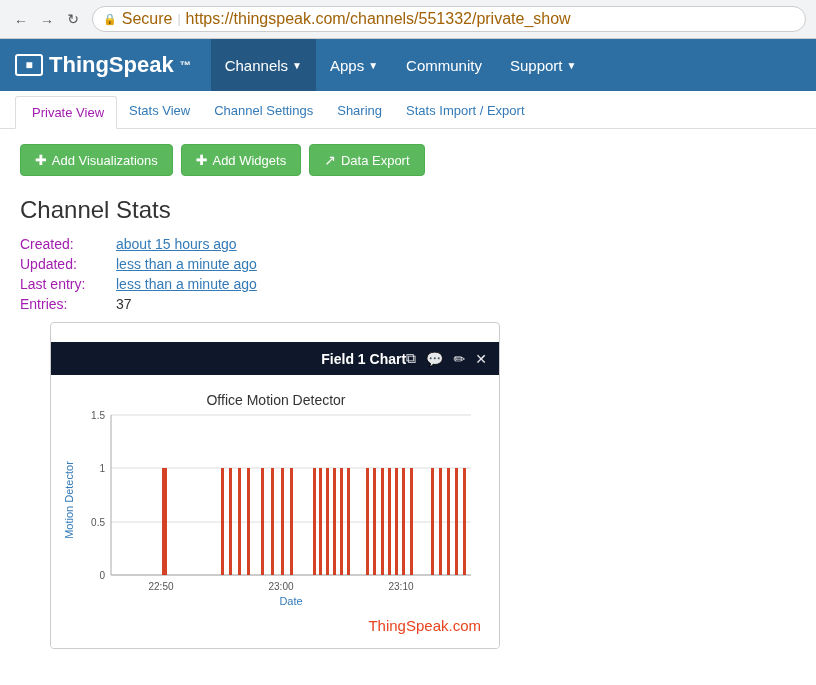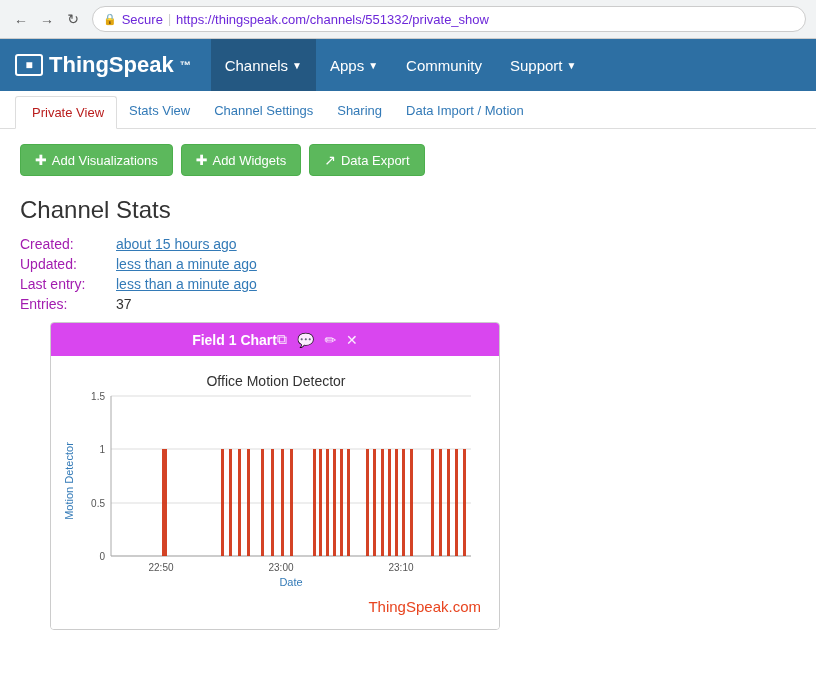--- a/index.html
+++ b/index.html
@@ -32,21 +32,21 @@
       border-radius: 13px;
       padding: 0 10px;
       font-size: 12px;
       background: #fff;
       display: flex;
       align-items: center;
       gap: 5px;
       color: #333;
     }
     .lock-icon { color: #4a4; font-size: 11px; }
-    .url-text { font-size: 13px; color: #6d28d9; }
+    .url-text { font-size: 16px; color: #a16207; }
 
     
     .navbar {
       background: #2d6fa3;
       padding: 0 15px;
       display: flex;
       align-items: center;
       height: 52px;
     }
     .brand {
@@ -92,21 +92,21 @@
     }
     .sub-tab {
       padding: 8px 12px;
       cursor: pointer;
       font-size: 13px;
       color: #337ab7;
       border-bottom: 2px solid transparent;
       white-space: nowrap;
     }
     .sub-tab.active {
-      color: #b91c1c;
+      color: #a21caf;
       border-bottom: 2px solid transparent;
       background: #fff;
       border: 1px solid #ddd;
       border-bottom: 1px solid #fff;
       margin-bottom: -1px;
       border-radius: 3px 3px 0 0;
       padding-left: 16px;
     }
 
     
@@ -150,26 +150,27 @@
 
     
     .chart-widget {
       border: 1px solid #ccc;
       border-radius: 4px;
       overflow: hidden;
       width: 450px;
       margin-left: 30px;
     }
     .chart-header {
-      background: #d946ef;
+      background: #0f172a;
       color: #fff;
       padding: 8px 12px;
       display: flex;
       align-items: center;
-      justify-content: center;
+      justify-content: flex-end;
+      margin-top: 19px;
     }
     .chart-title-text { font-size: 14px; font-weight: bold; }
     .chart-actions { display: flex; gap: 10px; align-items: center; }
     .chart-action-btn {
       background: transparent;
       border: none;
       color: #fff;
       cursor: pointer;
       font-size: 14px;
       padding: 0;
@@ -242,21 +243,21 @@
   <div class="sub-tab">
     <span>Stats View</span>
   </div>
   <div class="sub-tab">
     <span>Channel Settings</span>
   </div>
   <div class="sub-tab">
     <span>Sharing</span>
   </div>
   <div class="sub-tab">
-    <span>Data Import / Motion</span>
+    <span>Stats Import / Export</span>
   </div>
 </div>
 
 <div class="main-content">
 
   <div class="action-buttons">
     <button class="btn-green">
       <span class="btn-icon">✚</span>
       <span>Add Visualizations</span>
     </button>

